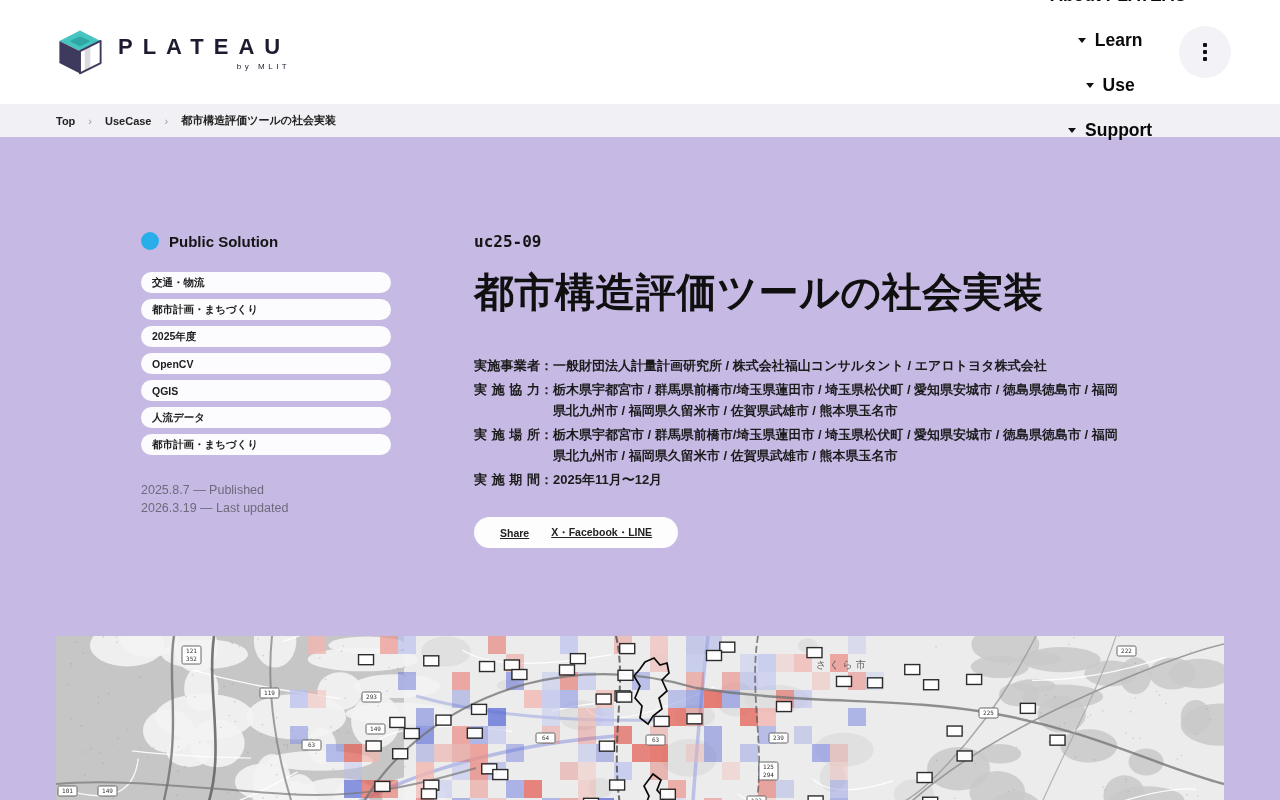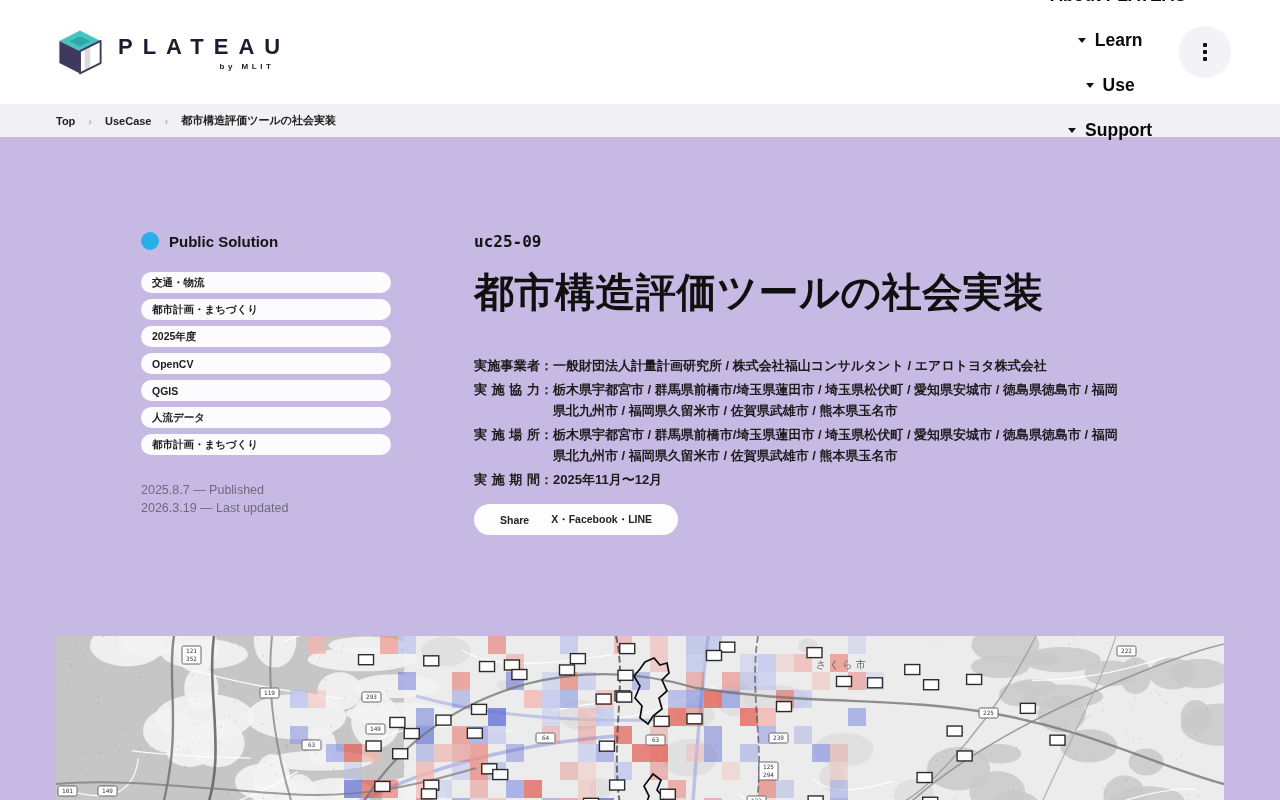--- a/index.html
+++ b/index.html
@@ -5,21 +5,21 @@
   * { margin:0; padding:0; box-sizing:border-box; }
   html,body { width:1280px; height:800px; overflow:hidden; }
   body { font-family:"Liberation Sans","DejaVu Sans",sans-serif; background:#fff; color:#111; }
 
   
   .site-header { position:relative; height:104px; background:#ffffff; display:flex; align-items:center; padding:0 49px 0 56px; }
   .logo { display:flex; align-items:center; gap:14px; cursor:pointer; }
   .logo-mark { width:48px; height:46px; flex:0 0 auto; }
   .logo-text { display:flex; flex-direction:column; }
   .logo-brand { font-size:22px; font-weight:700; letter-spacing:10px; color:#1d1b30; }
-  .logo-byline { font-size:8px; font-weight:700; letter-spacing:3.5px; color:#1d1b30; align-self:flex-end; margin-top:2px; margin-right:16px; }
+  .logo-byline { font-size:8px; font-weight:400; letter-spacing:3.5px; color:#1d1b30; align-self:flex-end; margin-top:2px; margin-right:0; }
   .header-right { margin-left:auto; display:flex; flex-direction:column; align-items:flex-end; gap:8px; padding-right:44px; }
   .lang-menu { display:flex; align-items:center; gap:7px; font-size:12px; font-weight:500; color:#111; cursor:pointer; }
   .main-nav { display:flex; align-items:center; gap:24px;flex-direction:column; }
   .nav-item { display:flex; align-items:center; gap:9px; font-size:17.5px; font-weight:600; color:#0a0a0a; text-decoration:none; cursor:pointer; }
   .caret { width:0; height:0; border-left:4.5px solid transparent; border-right:4.5px solid transparent; border-top:5.5px solid #111; }
   .kebab-btn { position:absolute; right:49px; top:26px; width:52px; height:52px; border-radius:50%; background:#f3f2f7; border:none; cursor:pointer; display:flex; align-items:center; justify-content:center; }
   .kebab-icon { display:flex; flex-direction:column; gap:3.5px; }
   .kebab-icon i { width:3.5px; height:3.5px; background:#111; border-radius:1px; display:block; }
 
   
@@ -41,21 +41,21 @@
   .dates { font-size:12.5px; color:#6e6a7c; line-height:18px; }
 
   .title-col { flex:1; padding-right:96px; }
   .case-id { font-family:"DejaVu Sans Mono","Liberation Mono",monospace; font-size:16px; font-weight:700; color:#141414; margin-bottom:18px; }
   .page-title { font-size:40px; font-weight:900; color:#101010; letter-spacing:.5px; line-height:1.15; margin-bottom:40px; }
   .details { }
   .detail-row { display:flex; font-size:13px; font-weight:700; color:#1b1b1b; line-height:21px; margin-bottom:3px; }
   .detail-row dt { width:66px; flex:0 0 auto; text-align:justify; text-align-last:justify; }
   .detail-colon { flex:0 0 auto; }
   .detail-row dd { flex:1; }
-  .share-pill { margin-top:11px; display:inline-flex; align-items:center; gap:22px; background:#fdfdfe; border:none; border-radius:17px; height:31px; padding:0 26px; font-size:10.5px; font-weight:700; color:#222; cursor:pointer; font-family:inherit; }
+  .share-pill { margin-top:24px; display:inline-flex; align-items:center; gap:22px; background:#fdfdfe; border:none; border-radius:17px; height:31px; padding:0 26px; font-size:10.5px; font-weight:700; color:#222; cursor:pointer; font-family:inherit;text-decoration:underline; }
 
   
   .map-wrap { width:1168px; height:192px; margin:16px auto; overflow:hidden; background:#ececec; }
   .map-wrap svg { display:block; }
 </style>
 </head>
 <body>
 
 <header class="site-header">
   <div class="logo">

